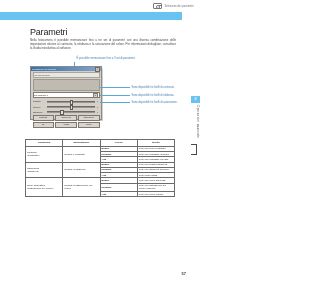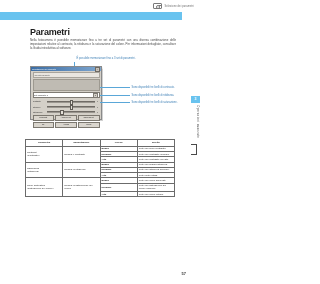--- a/index.html
+++ b/index.html
@@ -31,21 +31,21 @@
 
   
   .banner{
     position:absolute;left:0;top:12px;width:182px;height:8px;
     background:#69c3ef;
   }
 
   
   .title{
     position:absolute;left:30px;top:27px;
-    font-size:9px;font-weight:bold;color:#1c1c1c;letter-spacing:-.2px;
+    font-size:9px;font-weight:normal;color:#1c1c1c;letter-spacing:-.2px;
   }
 
   
   .intro{
     position:absolute;left:30px;top:38px;width:146px;
     font-size:2.9px;line-height:4.1px;color:#4a4a4a;text-align:justify;
   }
 
   
   .dlg-caption{

